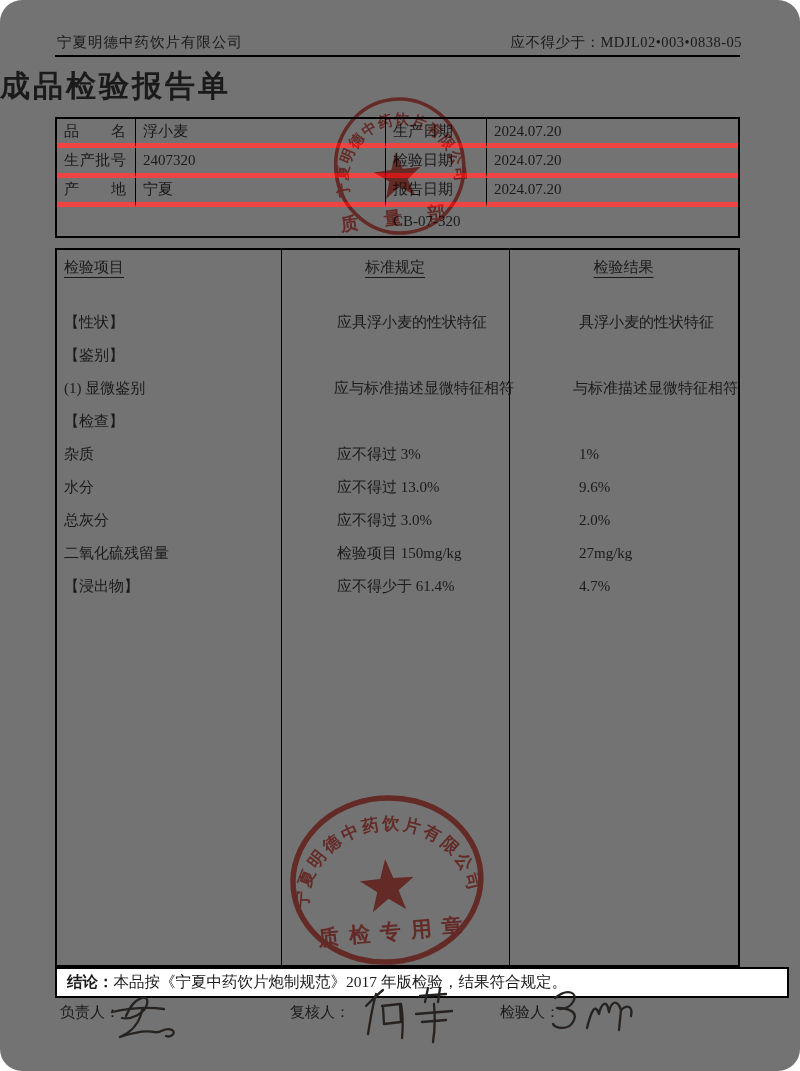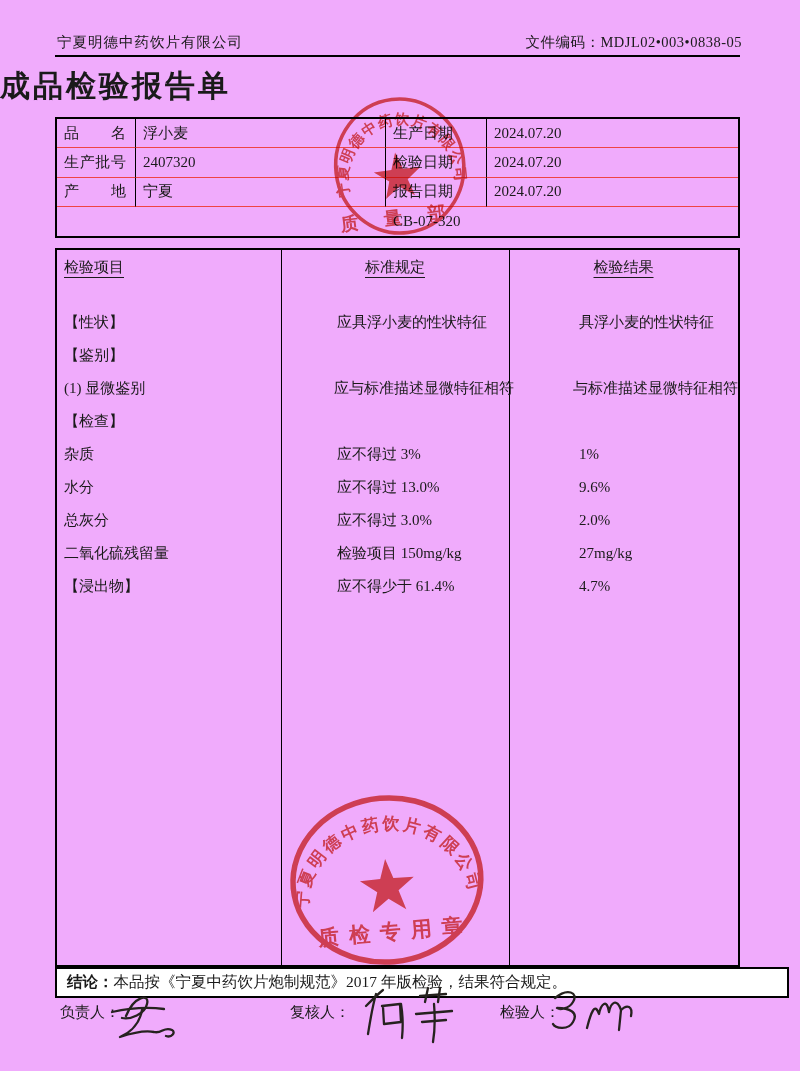--- a/index.html
+++ b/index.html
@@ -4,22 +4,23 @@
 <style>
   * { margin:0; padding:0; box-sizing:border-box; }
   html,body { background:#ffffff; }
   body {
     font-family: "Liberation Serif", "DejaVu Serif", serif;
     color:#1a1a1a;
   }
   .page {
     position:relative;
     width:800px; height:1071px;
-    background:#f0abfc;
+    background:#737373;
     overflow:hidden;
+    border-radius:22px;
   }
 
   
   .hdr-company {
     position:absolute; left:57px; top:33px;
     font-size:14.5px; letter-spacing:1px;
   }
   .hdr-code {
     position:absolute; right:58px; top:33px;
     font-size:14.5px; letter-spacing:.5px;
@@ -39,21 +40,21 @@
     position:absolute; left:55px; top:117px;
     width:685px; height:121px;
     border:2px solid #000;
     display:grid;
     grid-template-columns:79px 250px 101px 1fr;
     grid-template-rows:repeat(4,1fr);
     font-size:15px;
   }
   .info-table .cell {
     border-right:1px solid #000;
-    border-bottom:1px solid #ef4444;
+    border-bottom:5px solid #ef4444;
     display:flex; align-items:center;
     padding-left:7px;
     white-space:nowrap;
   }
   .info-table .cell.last-col { border-right:none; }
   .info-table .cell.last-row { border-bottom:none; }
   .jlabel {
     display:inline-block; width:62px;
     text-align:justify; text-align-last:justify;
   }
@@ -118,21 +119,21 @@
   }
   .stamp1 { left:325px; top:92px; transform:rotate(-7deg); }
   .stamp2 { left:285px; top:793px; transform:rotate(-5deg); }
 </style>
 </head>
 <body>
 
 <div class="page">
 
   <div class="hdr-company">宁夏明德中药饮片有限公司</div>
-  <div class="hdr-code"><span>文件编码：</span><span>MDJL02•003•0838-05</span></div>
+  <div class="hdr-code"><span>应不得少于：</span><span>MDJL02•003•0838-05</span></div>
   <div class="hdr-rule"></div>
   <div class="doc-title">成品检验报告单</div>
 
   <div class="info-table">
     <div class="cell">
         <span class="jlabel">品名</span>
       </div>
     <div class="cell">浮小麦</div>
     <div class="cell">生产日期</div>
     <div class="cell last-col">2024.07.20</div>

